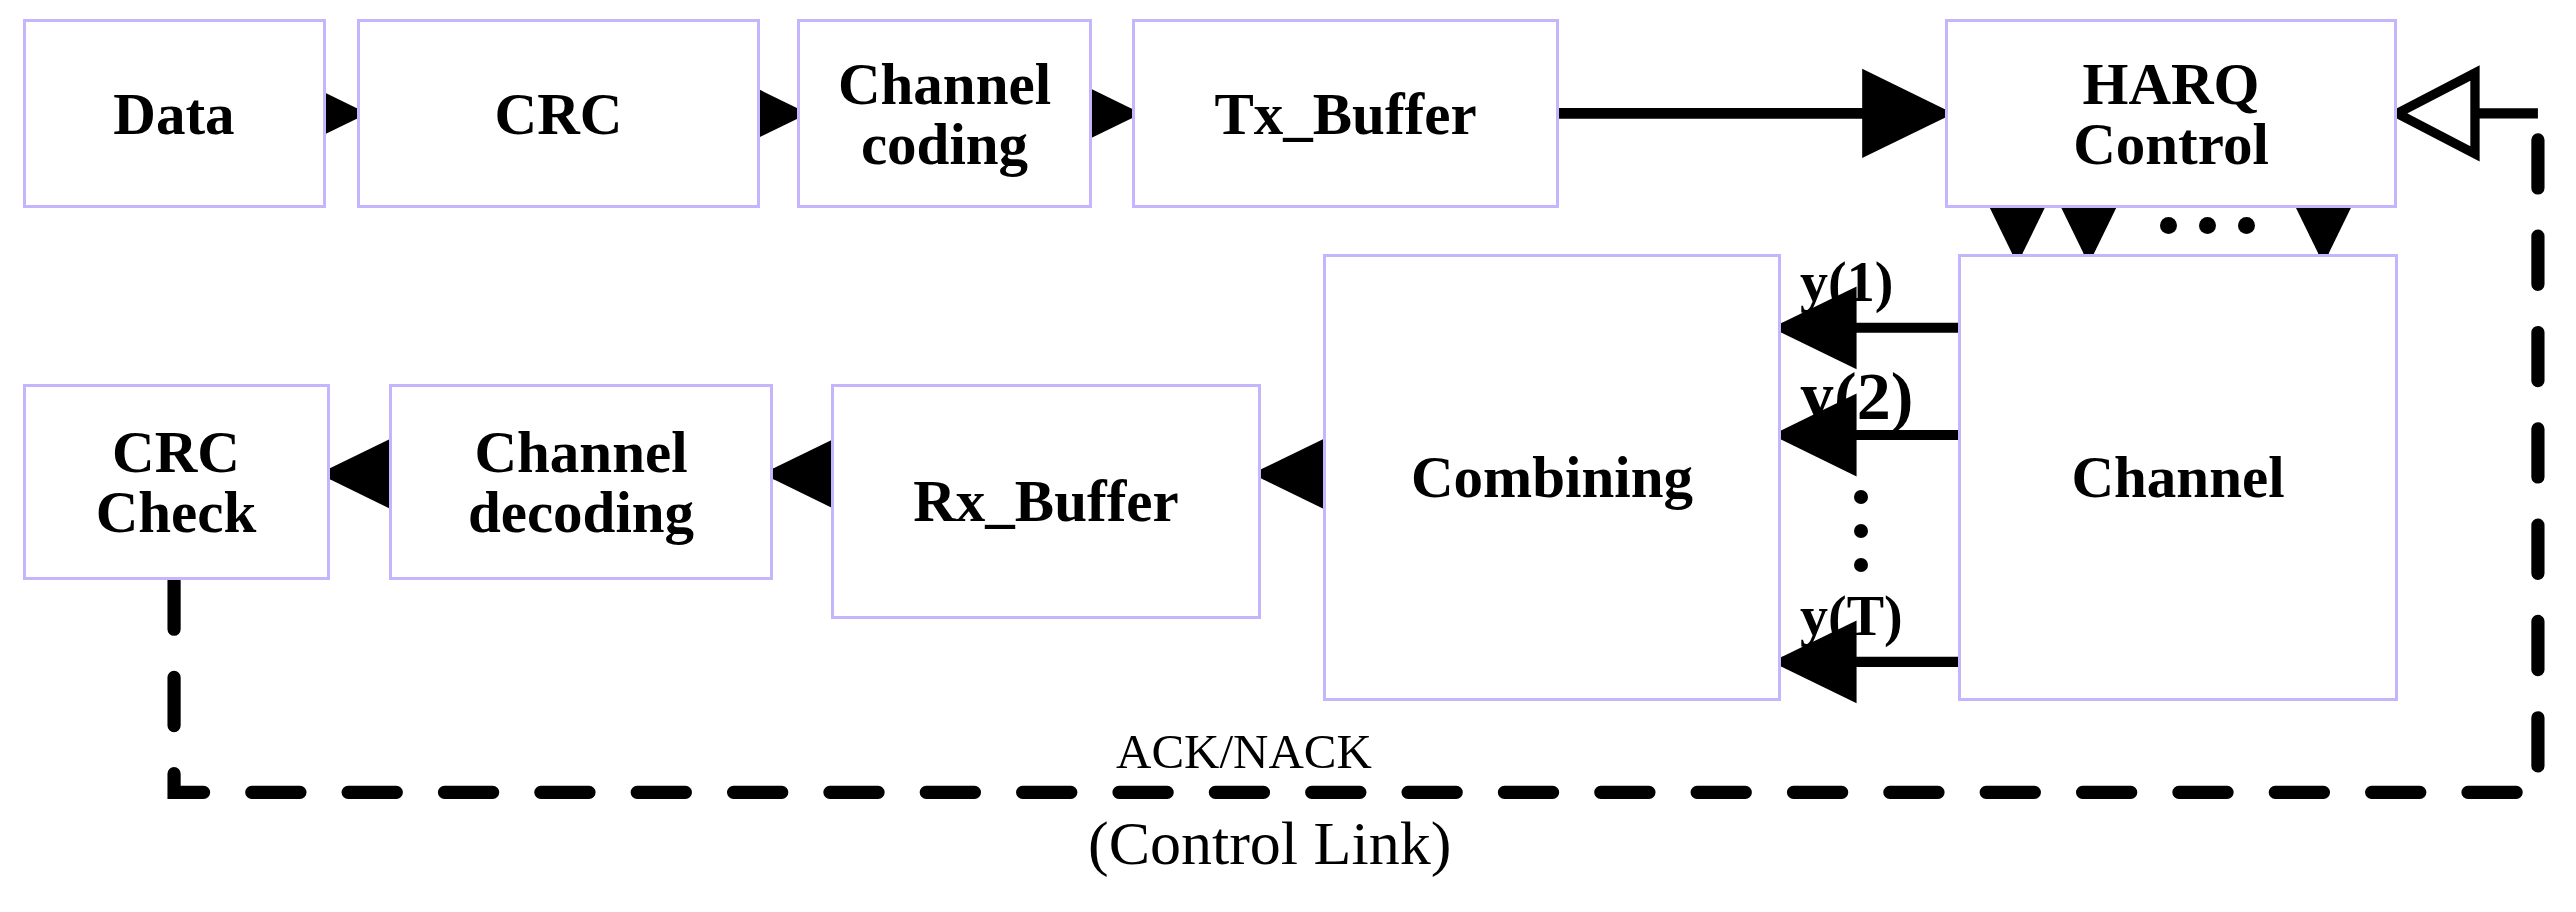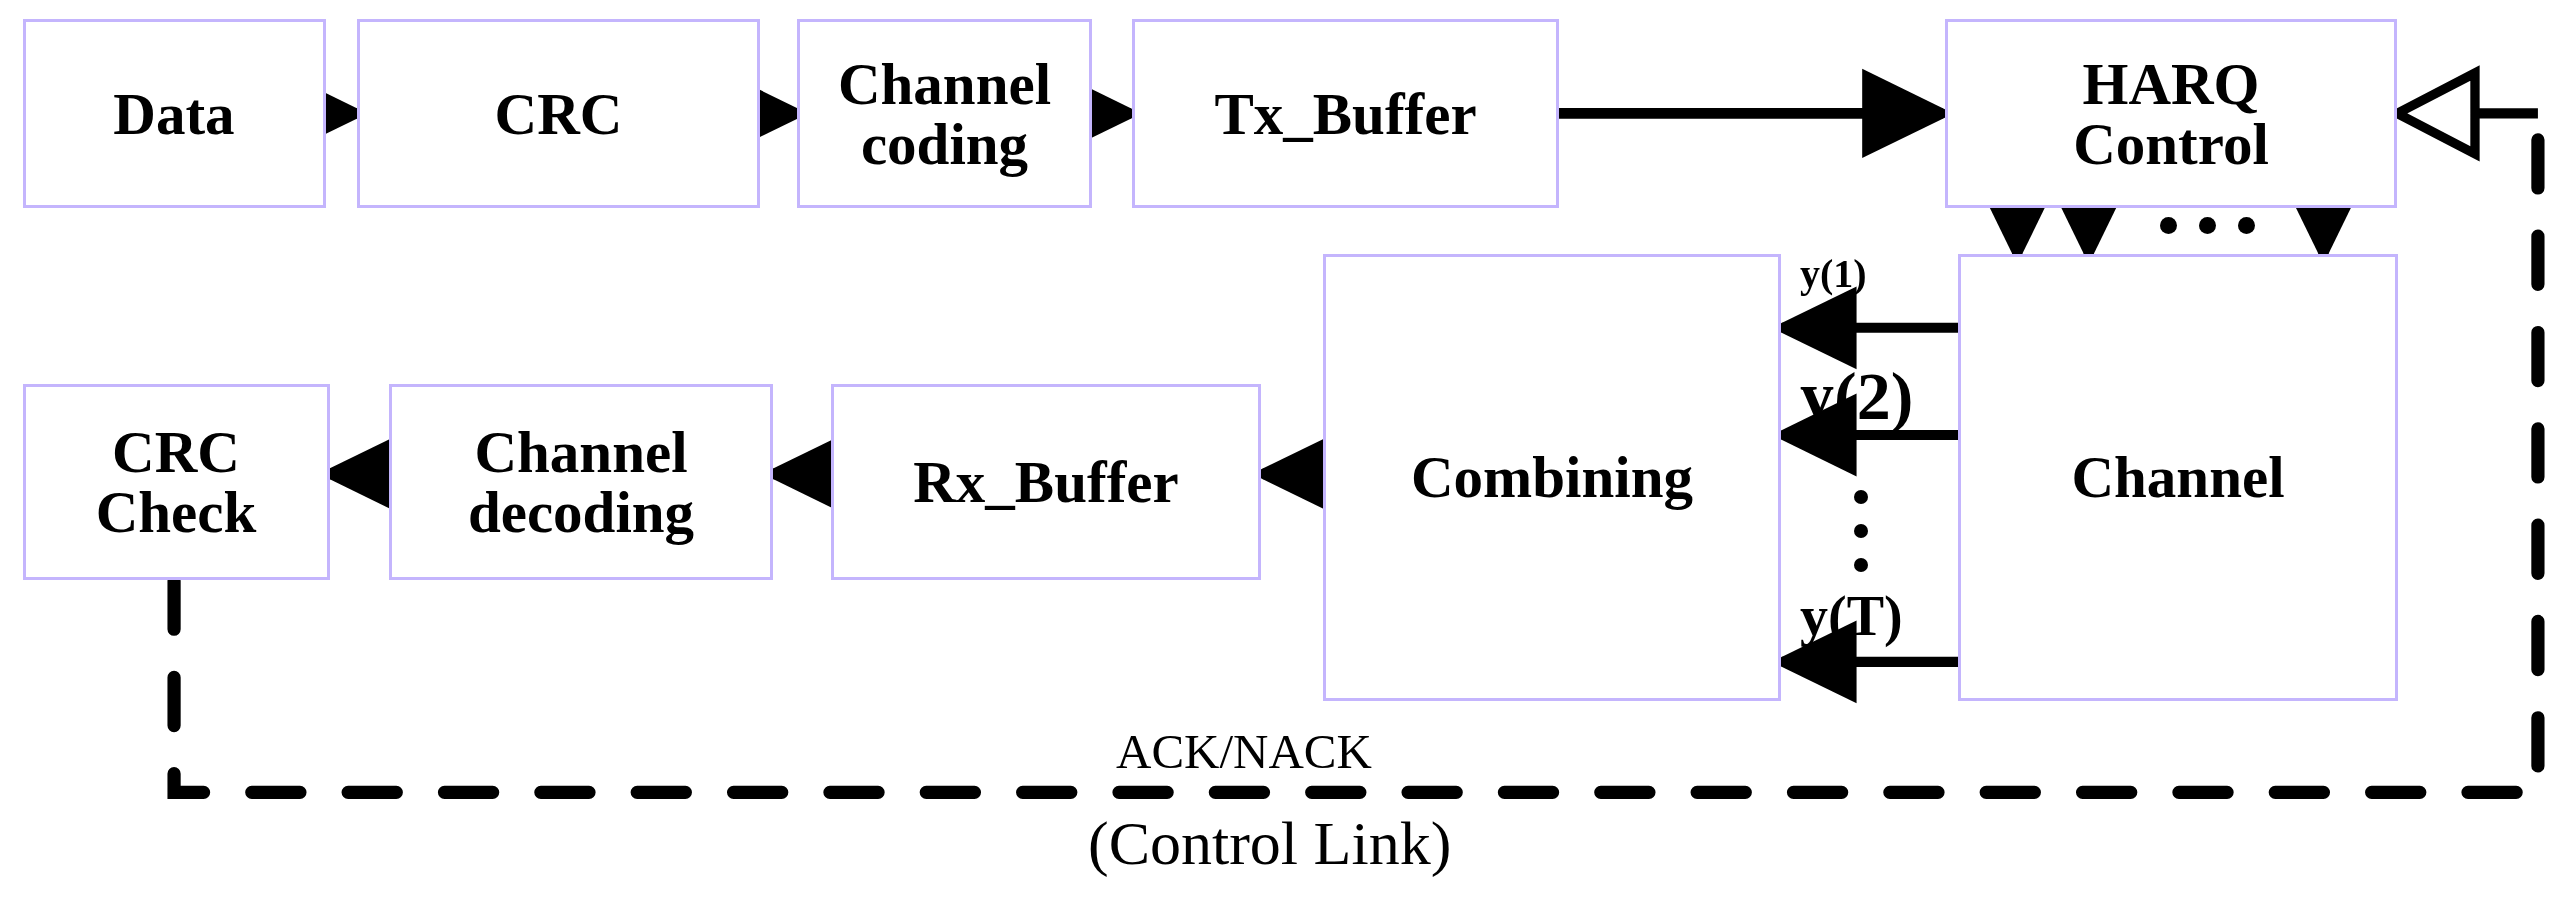--- a/index.html
+++ b/index.html
@@ -158,41 +158,41 @@
       <span>Channel</span>
     </div>
   </div>
 
   <div class="blk" style="left:1323px; top:254px; width:458px; height:447px; font-size:59px;">
     <div>
       <span>Combining</span>
     </div>
   </div>
 
-  <div class="blk" style="left:831px; top:384px; width:430px; height:196px; font-size:59px;">
+  <div class="blk" style="left:831px; top:384px; width:430px; height:235px; font-size:59px;">
     <div>
       <span>Rx_Buffer</span>
     </div>
   </div>
 
   <div class="blk" style="left:389px; top:384px; width:384px; height:196px; font-size:59px;">
     <div>
       <span>Channel</span>
       <span>decoding</span>
     </div>
   </div>
 
   <div class="blk" style="left:22.5px; top:384px; width:307px; height:196px; font-size:59px;">
     <div>
       <span>CRC</span>
       <span>Check</span>
     </div>
   </div>
 
-  <div class="lbl lbl-bold" style="left:1800px; top:250px; font-size:40px;">y(1)</div>
+  <div class="lbl lbl-bold" style="left:1800px; top:250px; font-size:56px;">y(1)</div>
 
   <div class="lbl lbl-bold" style="left:1800px; top:357px; font-size:68px;">y(2)</div>
 
   <div class="lbl lbl-bold" style="left:1800px; top:584px; font-size:56px;">y(T)</div>
 
   <div class="vdots" style="left:1853px; top:490px; width:15.5px; height:82px;">
     <i></i>
       <i></i>
       <i></i>
   </div>

